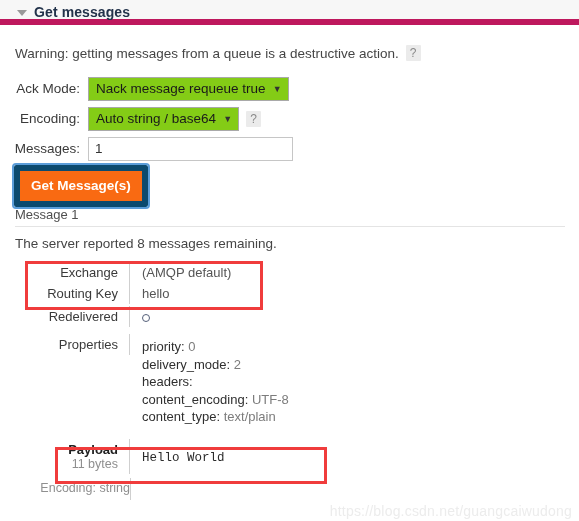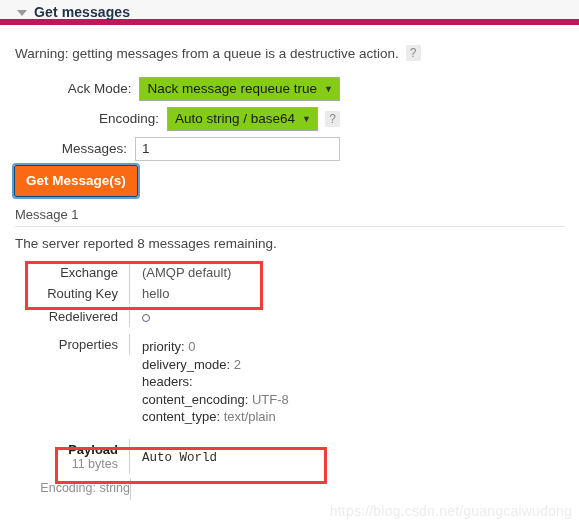--- a/index.html
+++ b/index.html
@@ -96,21 +96,20 @@
   #form-area {
     position: absolute;
     left: 0; top: 76px;
     width: 340px;
   }
   .form-row {
     display: flex;
     align-items: center;
     height: 25px;
     margin-bottom: 5px;
-    justify-content: flex-end;
   }
   .form-label {
     width: 80px;
     text-align: right;
     padding-right: 8px;
     font-size: 13.5px;
     color: #3a3a3a;
   }
   .fake-select {
     position: relative;
@@ -143,21 +142,21 @@
     font-family: "Liberation Sans", sans-serif;
     font-size: 13.5px;
     color: #333333;
   }
   #get-messages-button {
     position: absolute;
     left: 14px; top: 165px;
     box-sizing: border-box;
     padding: 7px 11px 8px 11px;
     background: #f96a12;
-    border: 1px solid #0c4a6e;
+    border: 6px solid #0c4a6e;
     outline: 2px solid #5b9dd9;
     outline-offset: 0px;
     color: #ffffff;
     font-family: "Liberation Sans", sans-serif;
     font-size: 13.5px;
     font-weight: bold;
     border-radius: 2px;
     cursor: pointer;
   }
 
@@ -368,21 +367,21 @@
         </div>
       </div>
     </div>
   </div>
 
   <div class="detail-row" style="margin-top:10px;">
     <div class="detail-key">
       <div class="bold">Payload</div>
       <div class="sub">11 bytes</div>
     </div>
-    <div class="detail-val payload-val">Auto World</div>
+    <div class="detail-val payload-val">Hello World</div>
   </div>
 
 </div>
 
 <div id="encoding-note">Encoding: string</div>
 <div id="tail-divider"></div>
 
 <div class="redbox" id="redbox-routing"></div>
 <div class="redbox" id="redbox-payload"></div>
 

